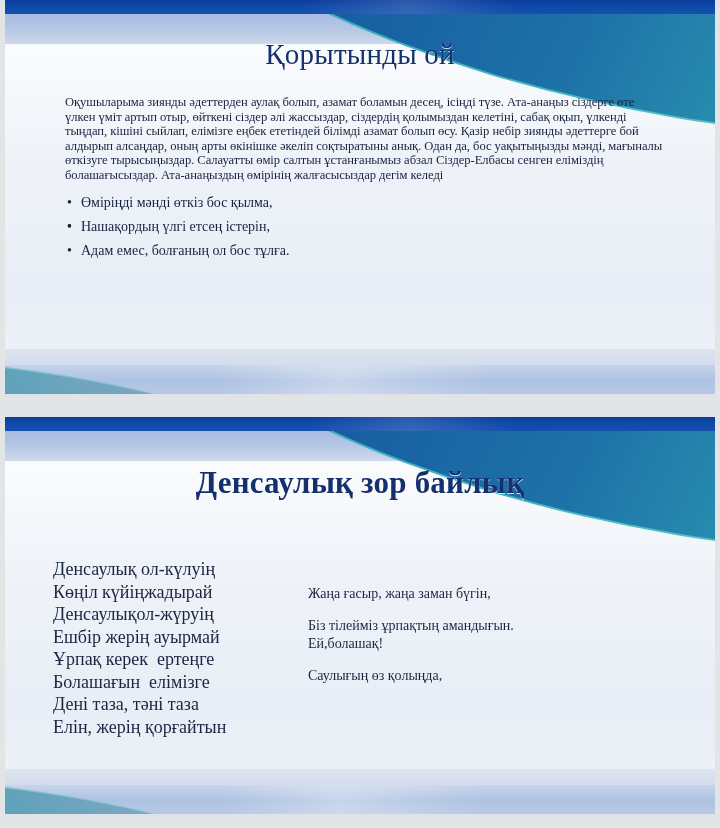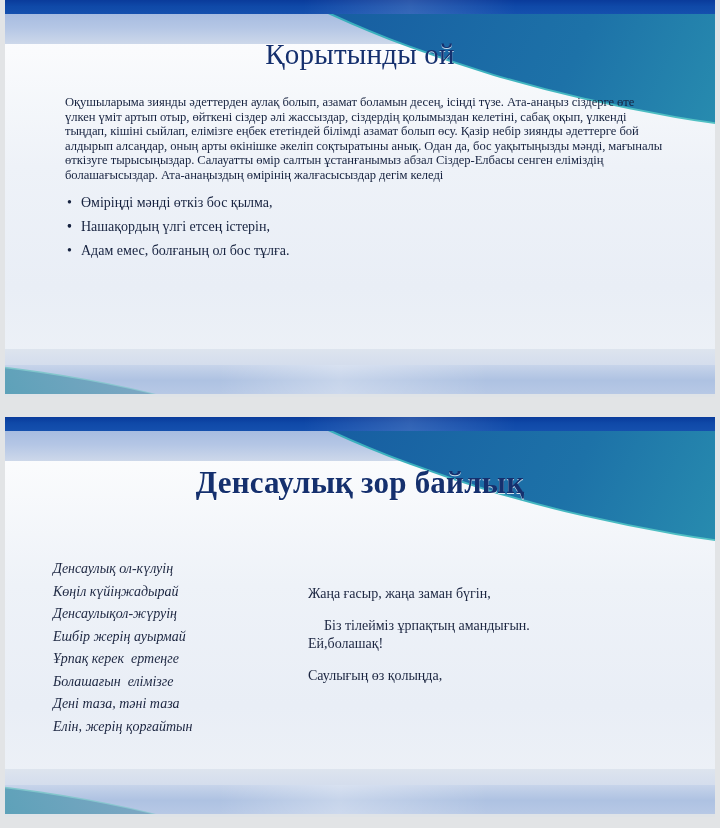--- a/index.html
+++ b/index.html
@@ -196,33 +196,32 @@
     z-index: 6;
     display: flex;
     align-items: flex-start;
     padding: 58px 30px 0 48px;
     box-sizing: border-box;
   }
   .col-left { width: 255px; flex: 0 0 255px; }
   .col-right { flex: 1 1 auto; padding-top: 26px; }
   .poem-line {
     margin: 0 0 2px 0;
-    font-size: 14px;
+    font-size: 18px;
     line-height: 20.5px;
     color: #1b2540;
     white-space: pre;
-    font-style: italic;
   }
   .verse-line {
     margin: 0 0 14px 0;
     font-size: 14px;
     line-height: 18px;
     color: #1b2540;
   }
-  .verse-line.tight { margin-bottom: 14px; margin-left: 16px; }
+  .verse-line.tight { margin-bottom: 14px; }
 </style>
 </head>
 <body>
 
 <div class="deck">
 
   <section class="slide" id="slide-1">
 
     <div class="top-bar">
       <div class="sheen"></div>

